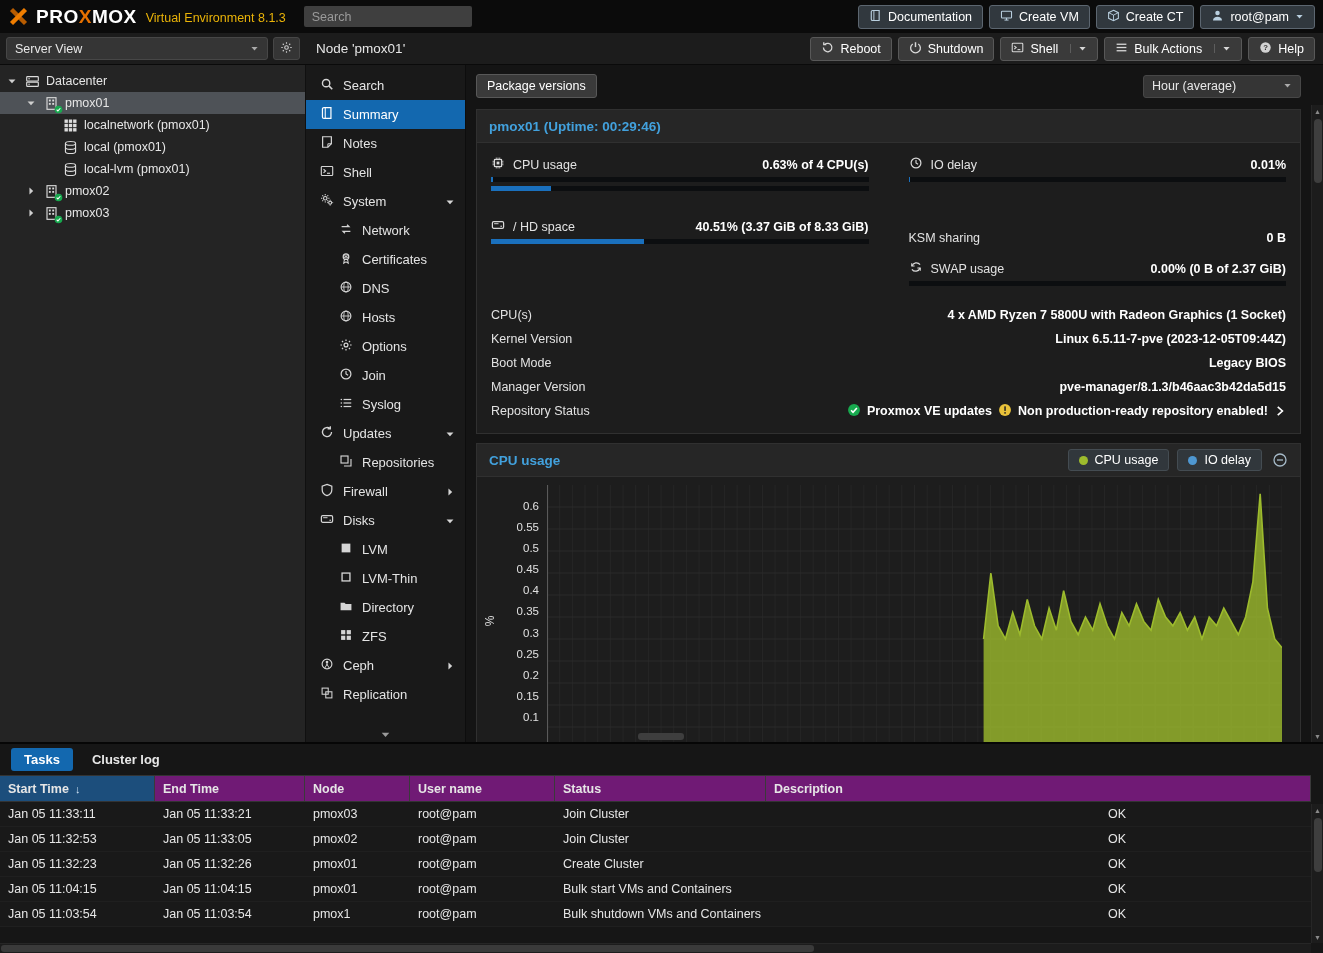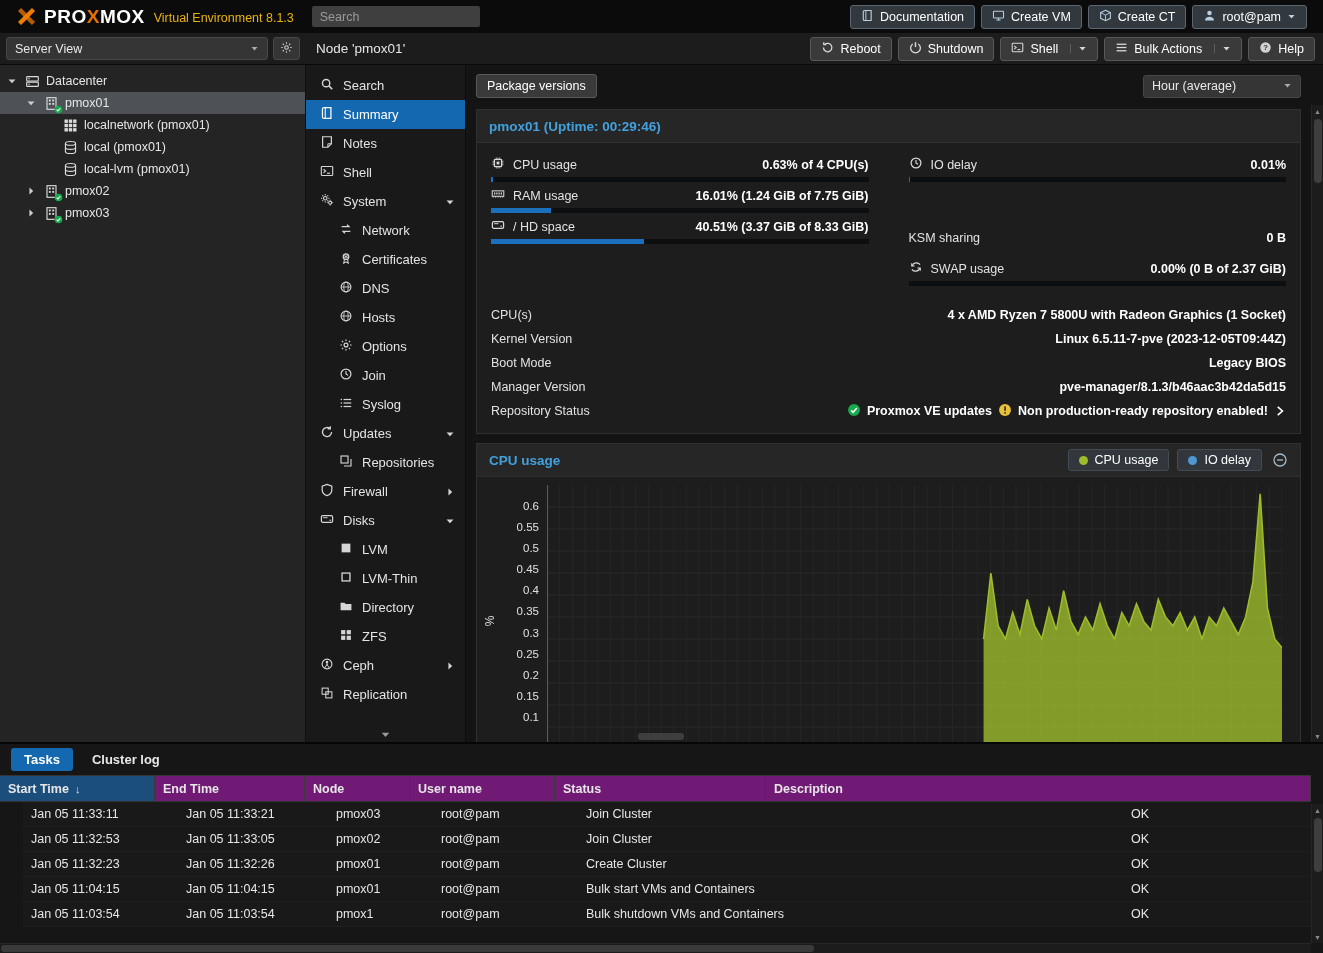--- a/index.html
+++ b/index.html
@@ -1,20 +1,20 @@
 <!DOCTYPE html>
 <html><head>
 <meta charset="utf-8">
 <style>
   * { box-sizing: border-box; margin: 0; padding: 0; }
   html,body { width:1323px; height:953px; overflow:hidden; }
   body { font-family:"Liberation Sans", sans-serif; font-size:13px; color:#e6e6e6; background:#141414; }
 
   
-  .topbar { display:flex; align-items:center; height:33px; background:#0b0b0b; padding:0 16px; gap:8px; }
+  .topbar { display:flex; align-items:center; height:33px; background:#0b0b0b; padding:0 8px; gap:8px; }
   .logo { display:flex; align-items:center; gap:7px; }
   .logo-mark svg { display:block; }
   .logo-text { font-size:19px; font-weight:bold; letter-spacing:.5px; color:#fff; }
   .logo-text .x { color:#e57000; }
   .logo-sub { font-size:12.5px; color:#eab308; margin-left:2px; margin-top:3px; }
   .search-input { width:168px; height:21px; background:#3f3f3f; border:none; border-radius:2px; color:#ddd; padding:0 8px; font-size:12.5px; margin-left:10px; outline:none; }
   .search-input::placeholder { color:#9a9a9a; }
   .spacer { flex:1; }
   .hbtns, .tb-actions { display:flex; gap:6px; align-items:center; }
   .hbtn { display:flex; align-items:center; gap:6px; height:24px; padding:0 10px; background:#31383e; border:1px solid #5c6670; border-radius:3px; font-size:12.5px; color:#fff; cursor:pointer; white-space:nowrap; }
@@ -105,21 +105,21 @@
   
   .tasks { height:211px; background:#161616; border-top:2px solid #060606; display:flex; flex-direction:column; position:relative; }
   .tabs { display:flex; align-items:center; height:31px; padding:0 11px; gap:6px; }
   .tab { padding:4px 13px; font-size:13px; border-radius:3px; color:#e8e8e8; font-weight:bold; cursor:pointer; }
   .tab.selected { background:#1368af; color:#fff; }
   .grid-hd { display:flex; height:27px; background:#701a75; border-top:1px solid #333; border-bottom:1px solid #333; font-weight:bold; font-size:12.5px; margin-right:12px; }
   .hcell { display:flex; align-items:center; gap:6px; padding:0 8px; border-right:1px solid #3a3a3a; cursor:pointer; }
   .hcell.sorted { background:#1c4e7c; }
   .hcell .sort { font-size:11px; color:#cfe3f4; }
   .grid-bd { flex:1; overflow:hidden; margin-right:12px; }
-  .trow { display:flex; height:25px; align-items:center; font-size:12.5px; border-bottom:1px solid #1f1f1f; background:#191919; cursor:pointer;margin-left:23px; }
+  .trow { display:flex; height:25px; align-items:center; font-size:12.5px; border-bottom:1px solid #1f1f1f; background:#191919; cursor:pointer; }
   .cell { padding:0 8px; white-space:nowrap; overflow:hidden; }
   .tasks-vscroll { top:60px; bottom:10px; }
   .tasks-hscroll { height:10px; background:#1c1c1c; border-top:1px solid #262626; position:relative; margin-right:12px; }
   .tasks-hscroll .ht { position:absolute; top:1px; left:1px; height:7px; width:62%; background:#3a3a3a; border-radius:3px; cursor:grab; }
 </style>
 </head>
 <body>
 
 <div class="topbar">
   <div class="logo">
@@ -587,31 +587,20 @@
                         </svg></span>
                       <span>CPU usage</span>
                     </span>
                     <span class="mvalue">0.63% of 4 CPU(s)</span>
                   </div>
                   <div class="mbar">
                     <div class="fill" style="width:0.63%;background:#1a70bd"></div>
                   </div>
                 </div>
                 <div class="metric">
-                  <div class="mrow">
-                    <span class="mlabel">
-                      <span><svg class="" width="14" height="14" viewBox="0 0 16 16" aria-hidden="true">
-                          <rect x="1.4" y="4.4" width="13.2" height="6.2" fill="none" stroke="currentColor" stroke-width="1.2"></rect>
-                          <path d="M4 6.3v2.4M6 6.3v2.4M8 6.3v2.4M10 6.3v2.4M12 6.3v2.4" stroke="currentColor" stroke-width="1.2"></path>
-                          <path d="M2.6 10.6v1.6M5.3 10.6v1.6M8 10.6v1.6M10.7 10.6v1.6M13.4 10.6v1.6" stroke="currentColor" stroke-width="1"></path>
-                        </svg></span>
-                      <span>RAM usage</span>
-                    </span>
-                    <span class="mvalue">16.01% (1.24 GiB of 7.75 GiB)</span>
-                  </div>
                   <div class="mbar">
                     <div class="fill" style="width:16.009999999999998%;background:#1a70bd"></div>
                   </div>
                 </div>
                 <div class="metric">
                   <div class="mrow">
                     <span class="mlabel">
                       <span><svg class="" width="14" height="14" viewBox="0 0 16 16" aria-hidden="true">
                           <rect x="1.6" y="4.2" width="12.8" height="7.6" rx="1.5" fill="none" stroke="currentColor" stroke-width="1.4"></rect>
                           <circle cx="11.6" cy="9.4" r="0.9" fill="currentColor"></circle>

